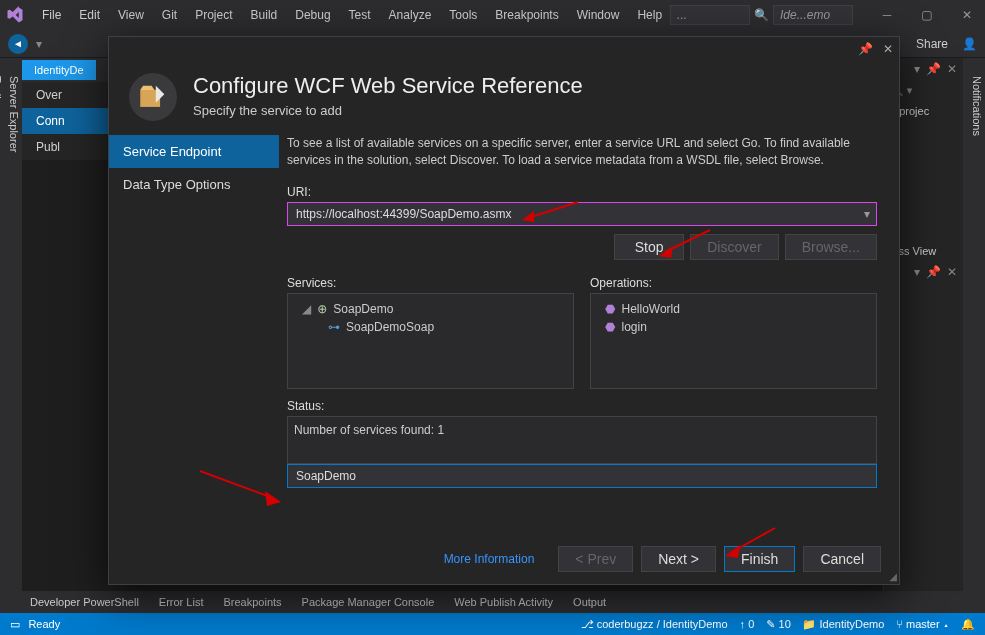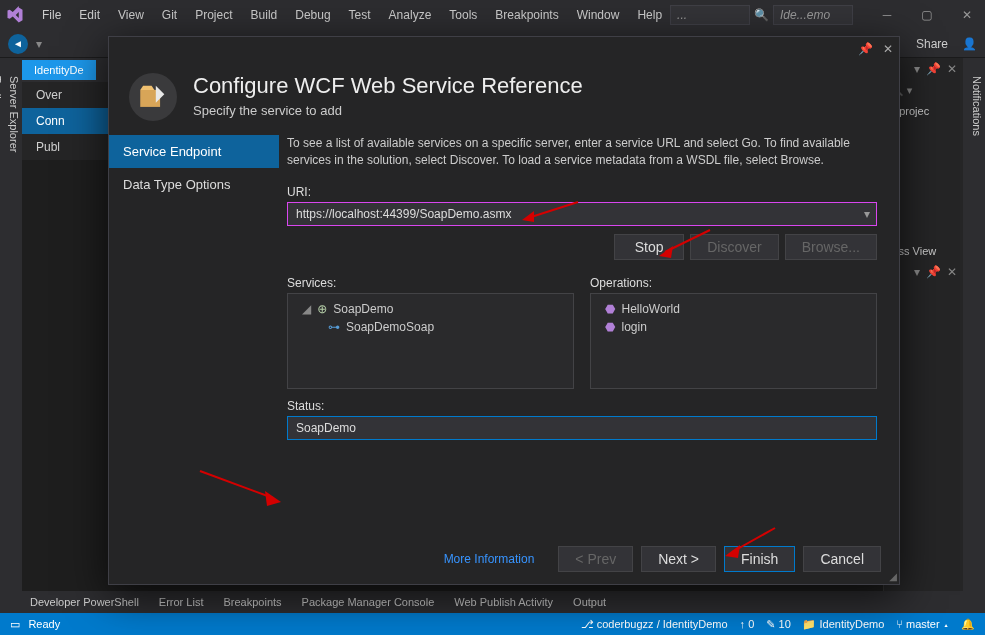--- a/index.html
+++ b/index.html
@@ -242,20 +242,21 @@
                 <span>HelloWorld</span>
               </div>
             <div class="tree-item">
                 <span style="color:#b180d7">⬣</span>
                 <span>login</span>
               </div>
           </div>
         </div>
       </div>
       <div class="field-label" style="margin-top:10px;">Status:</div>
+      <div class="status-box"><span>Number of services found: 1</span></div>
       <input class="ns-input" value="SoapDemo" style="">
     </div>
   </div>
   <div class="dialog-footer">
     <span class="link">More Information</span>
     <div class="btn disabled">&lt; Prev</div>
     <div class="btn">Next &gt;</div>
     <div class="btn primary">Finish</div>
     <div class="btn">Cancel</div>
   </div>

